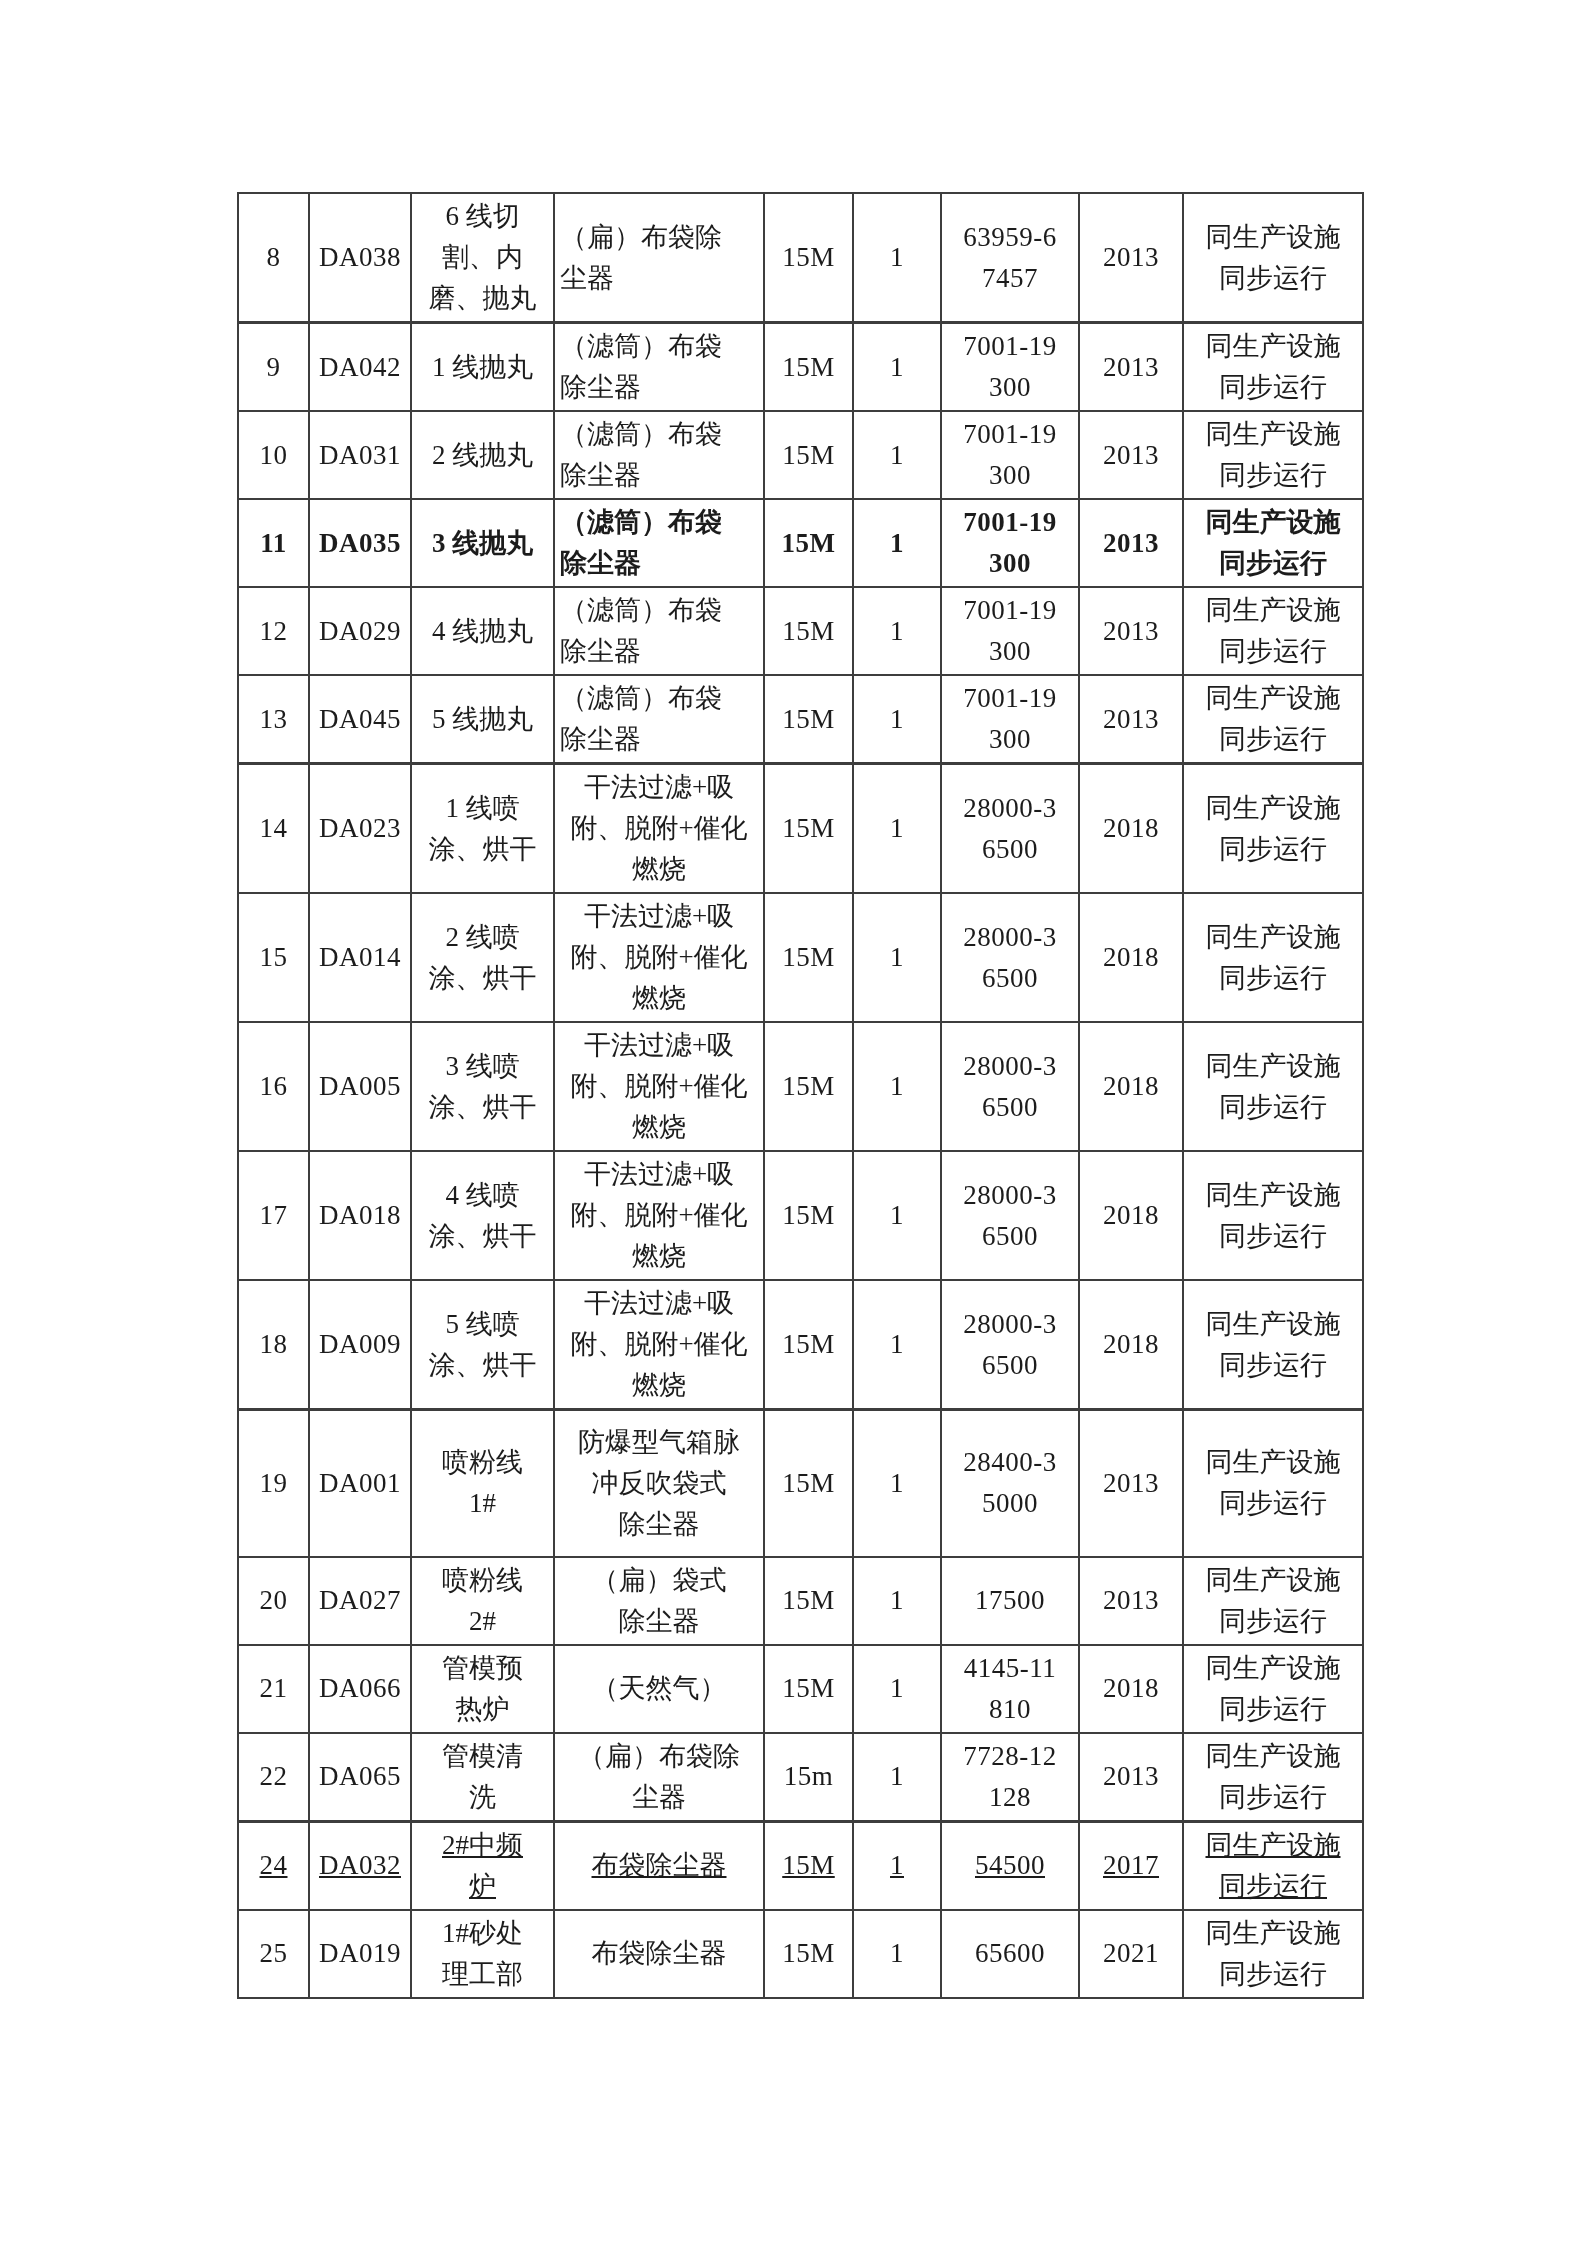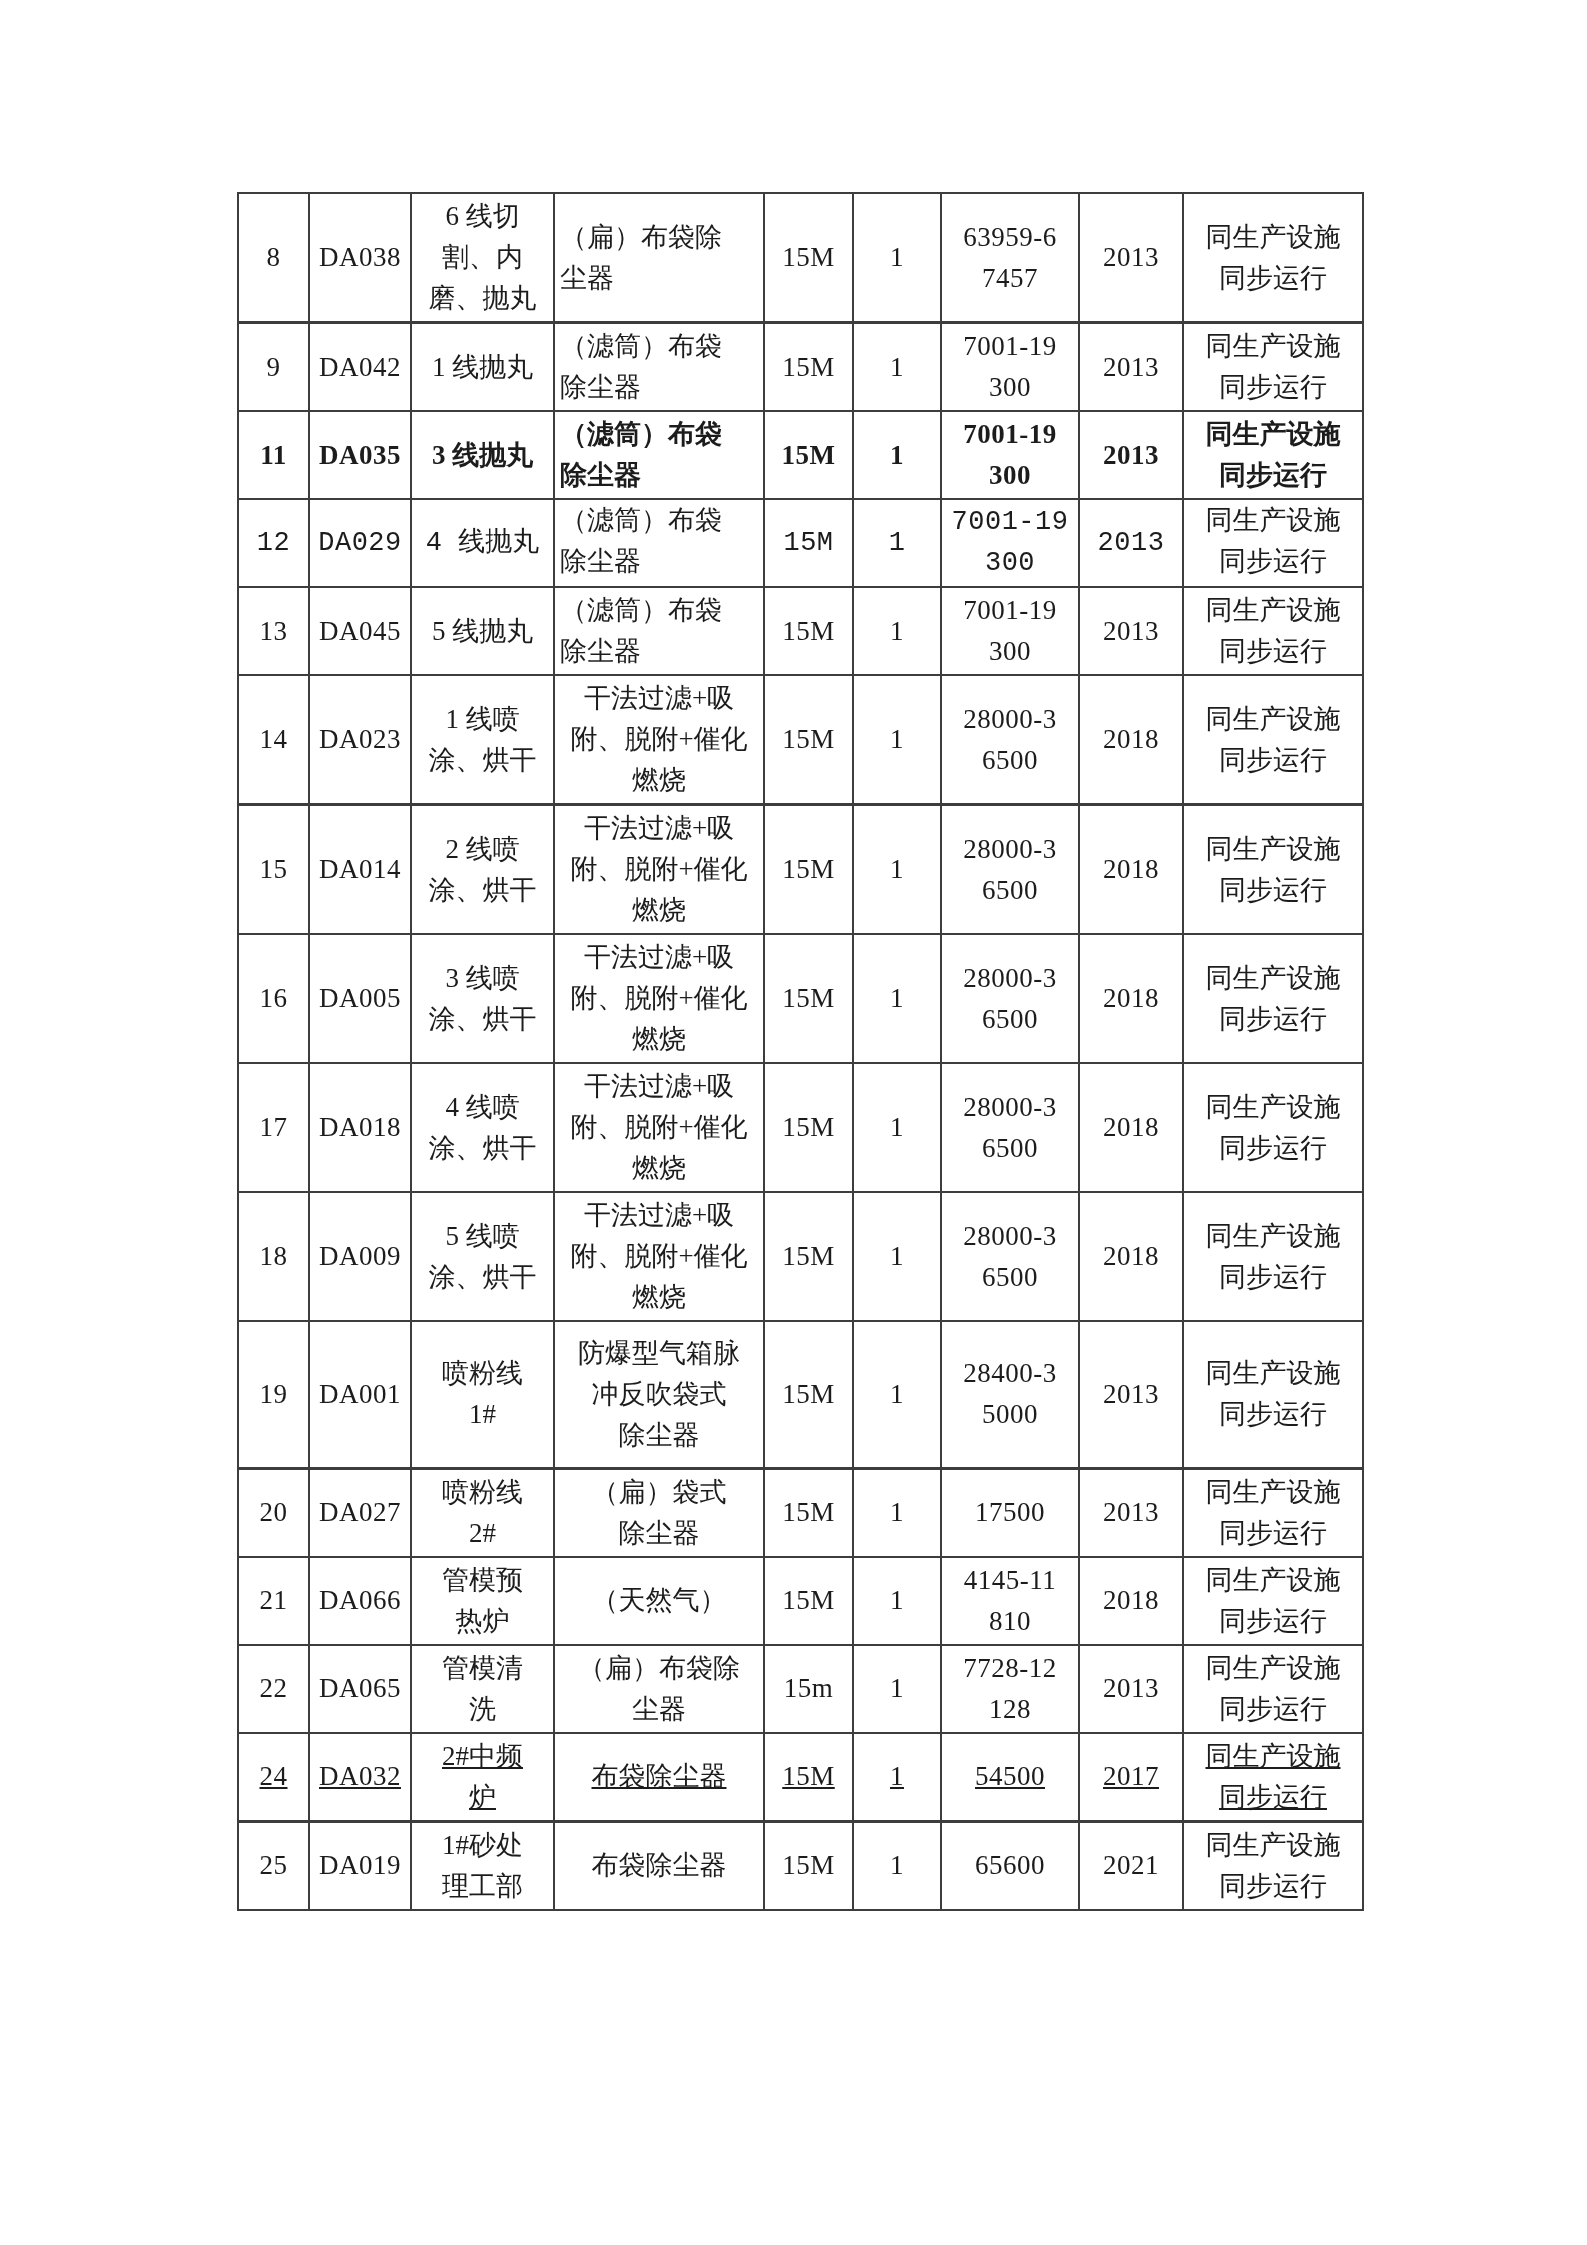--- a/index.html
+++ b/index.html
@@ -87,37 +87,51 @@
 除尘器</td>
     <td class="c-h">15M</td>
     <td class="c-cnt">1</td>
     <td class="c-range">7001-19
 300</td>
     <td class="c-year">2013</td>
     <td class="c-status">同生产设施
 同步运行</td>
   </tr>
 
+  <tr class="type-left" style="height: 85px;">
+    <td class="c-no">10</td>
+    <td class="c-id">DA031</td>
+    <td class="c-name">2 线抛丸</td>
+    <td class="c-type">（滤筒）布袋
+除尘器</td>
+    <td class="c-h">15M</td>
+    <td class="c-cnt">1</td>
+    <td class="c-range">7001-19
+300</td>
+    <td class="c-year">2013</td>
+    <td class="c-status">同生产设施
+同步运行</td>
+  </tr>
 
   <tr class="type-left" style="height: 86px; font-weight: bold;">
     <td class="c-no">11</td>
     <td class="c-id">DA035</td>
     <td class="c-name">3 线抛丸</td>
     <td class="c-type">（滤筒）布袋
 除尘器</td>
     <td class="c-h">15M</td>
     <td class="c-cnt">1</td>
     <td class="c-range">7001-19
 300</td>
     <td class="c-year">2013</td>
     <td class="c-status">同生产设施
 同步运行</td>
   </tr>
 
-  <tr class="type-left" style="height: 84px; font-family: Liberation Mono, monospace;">
+  <tr class="type-left" style="height: 84px;">
     <td class="c-no">12</td>
     <td class="c-id">DA029</td>
     <td class="c-name">4 线抛丸</td>
     <td class="c-type">（滤筒）布袋
 除尘器</td>
     <td class="c-h">15M</td>
     <td class="c-cnt">1</td>
     <td class="c-range">7001-19
 300</td>
     <td class="c-year">2013</td>

